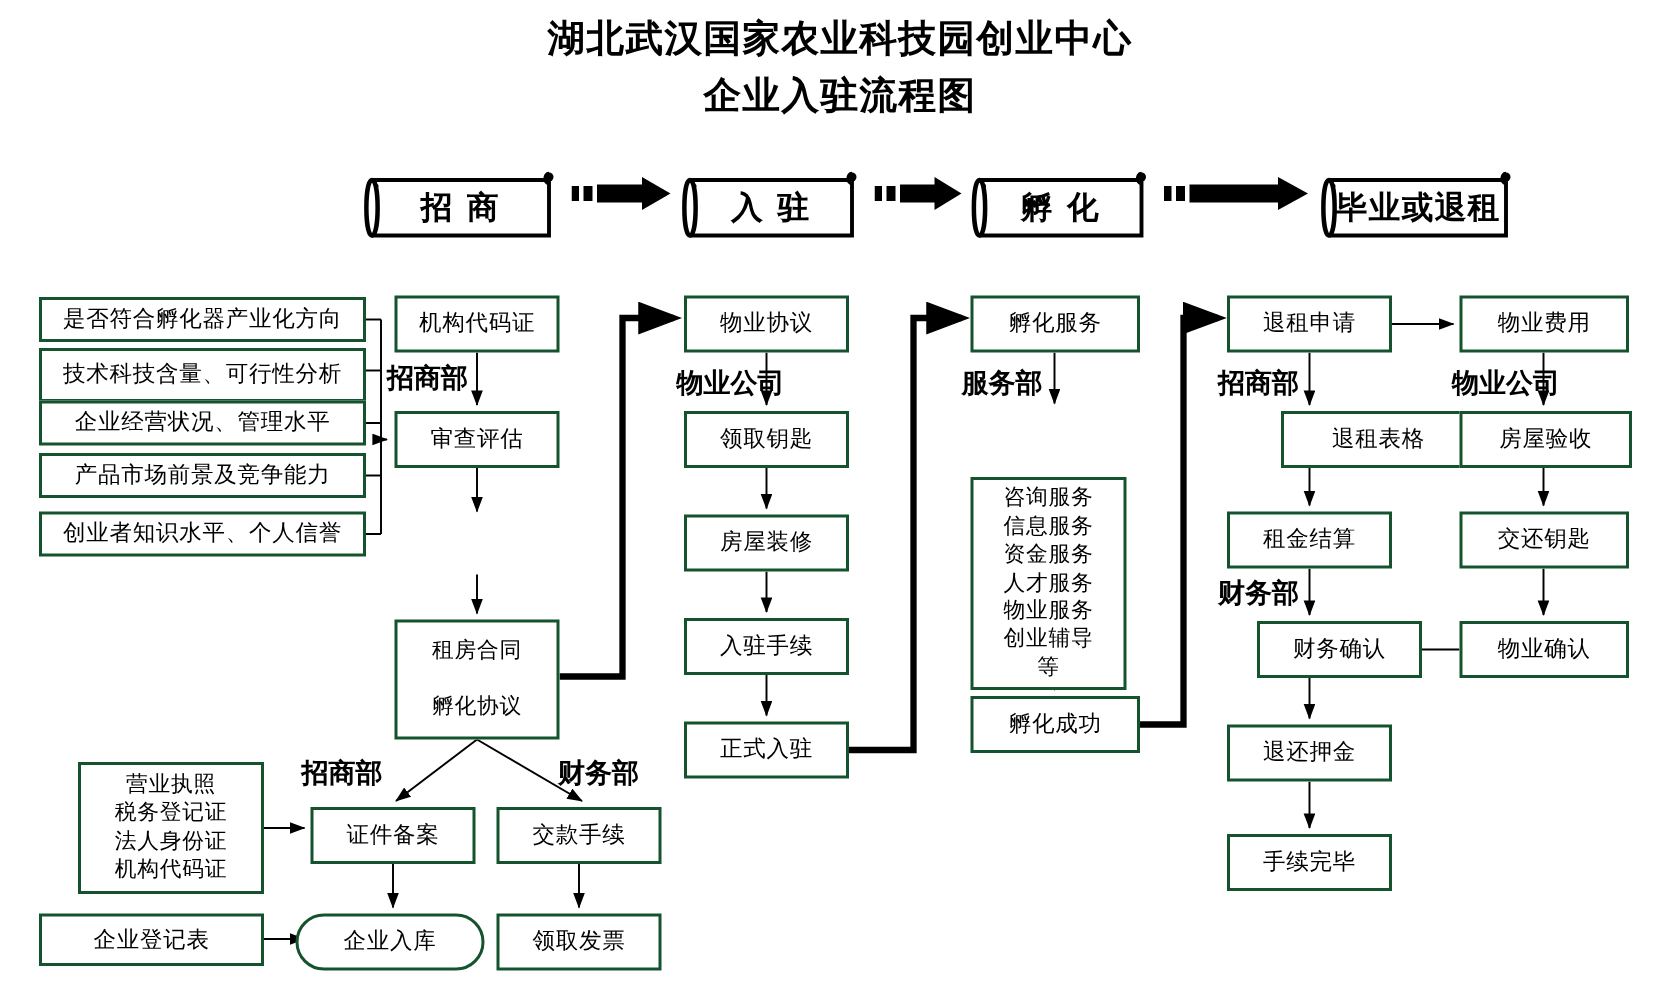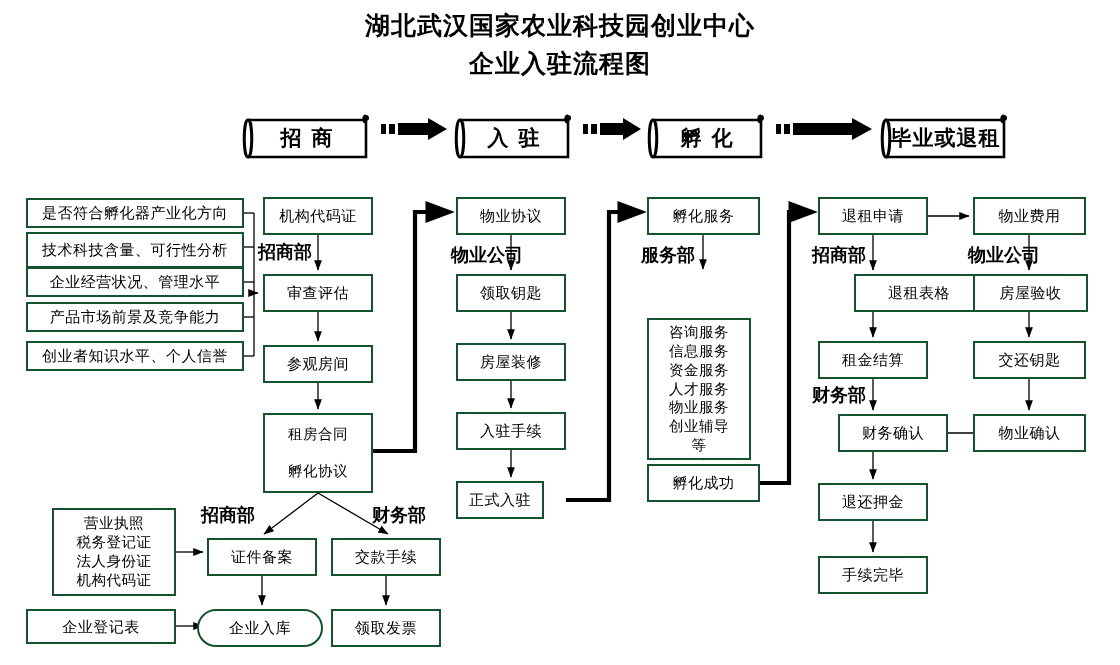--- a/index.html
+++ b/index.html
@@ -174,31 +174,30 @@
 
   <div class="node" style="left:26px;top:198px;width:218px;height:30px;">是否符合孵化器产业化方向</div>
   <div class="node" style="left:26px;top:232px;width:218px;height:36px;">技术科技含量、可行性分析</div>
   <div class="node" style="left:26px;top:267px;width:218px;height:30px;">企业经营状况、管理水平</div>
   <div class="node" style="left:26px;top:302px;width:218px;height:30px;">产品市场前景及竞争能力</div>
   <div class="node" style="left:26px;top:341px;width:218px;height:30px;">创业者知识水平、个人信誉</div>
 
   <div class="node" style="left:263px;top:197px;width:110px;height:38px;">机构代码证</div>
   <div class="deptlabel" style="left:258px;top:240px;">招商部</div>
   <div class="node" style="left:263px;top:274px;width:110px;height:38px;">审查评估</div>
-  <div class="node" style="left:263px;top:345px;width:110px;height:38px;">参观房间</div>
   <div class="node multi" style="left:263px;top:413px;width:110px;height:80px;">租房合同
 
 孵化协议</div>
 
   <div class="node" style="left:456px;top:197px;width:110px;height:38px;">物业协议</div>
   <div class="deptlabel" style="left:451px;top:243px;">物业公司</div>
   <div class="node" style="left:456px;top:274px;width:110px;height:38px;">领取钥匙</div>
   <div class="node" style="left:456px;top:343px;width:110px;height:38px;">房屋装修</div>
   <div class="node" style="left:456px;top:412px;width:110px;height:38px;">入驻手续</div>
-  <div class="node" style="left:456px;top:481px;width:88px;height:38px;">正式入驻</div>
+  <div class="node" style="left:456px;top:481px;width:110px;height:38px;">正式入驻</div>
 
   <div class="node" style="left:647px;top:197px;width:113px;height:38px;">孵化服务</div>
   <div class="deptlabel" style="left:641px;top:243px;">服务部</div>
   <div class="node multi" style="left:647px;top:273px;width:104px;height:142px;margin-top:45px;">咨询服务
 信息服务
 资金服务
 人才服务
 物业服务
 创业辅导
 等</div>

